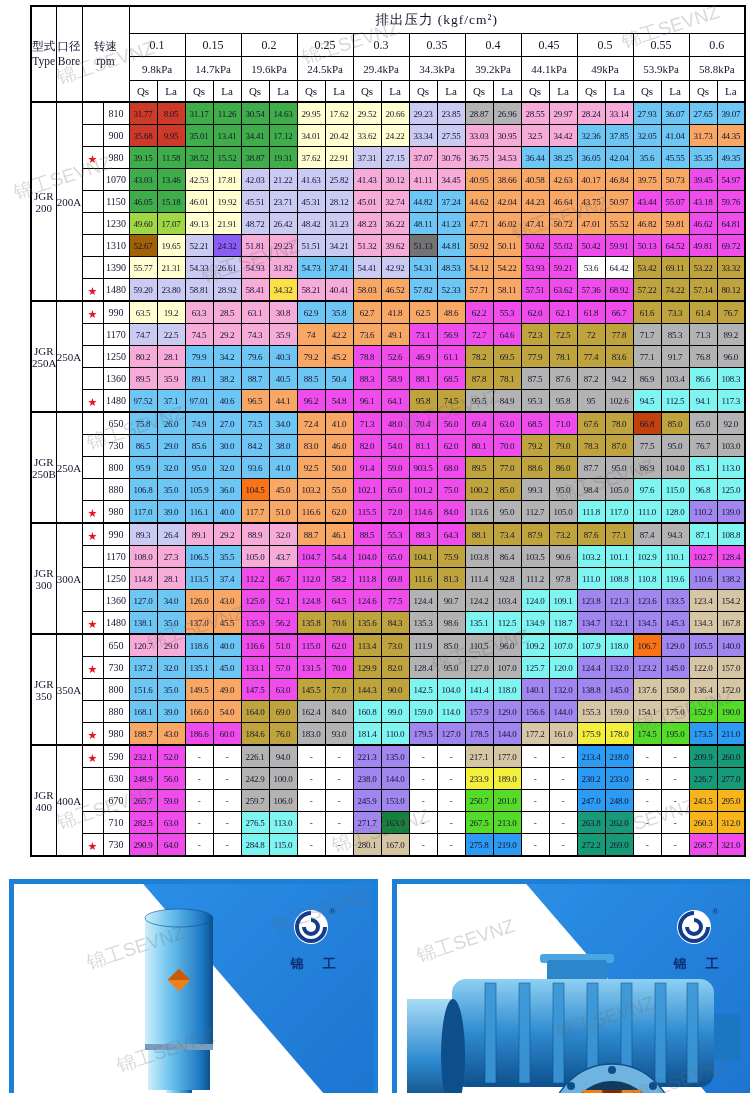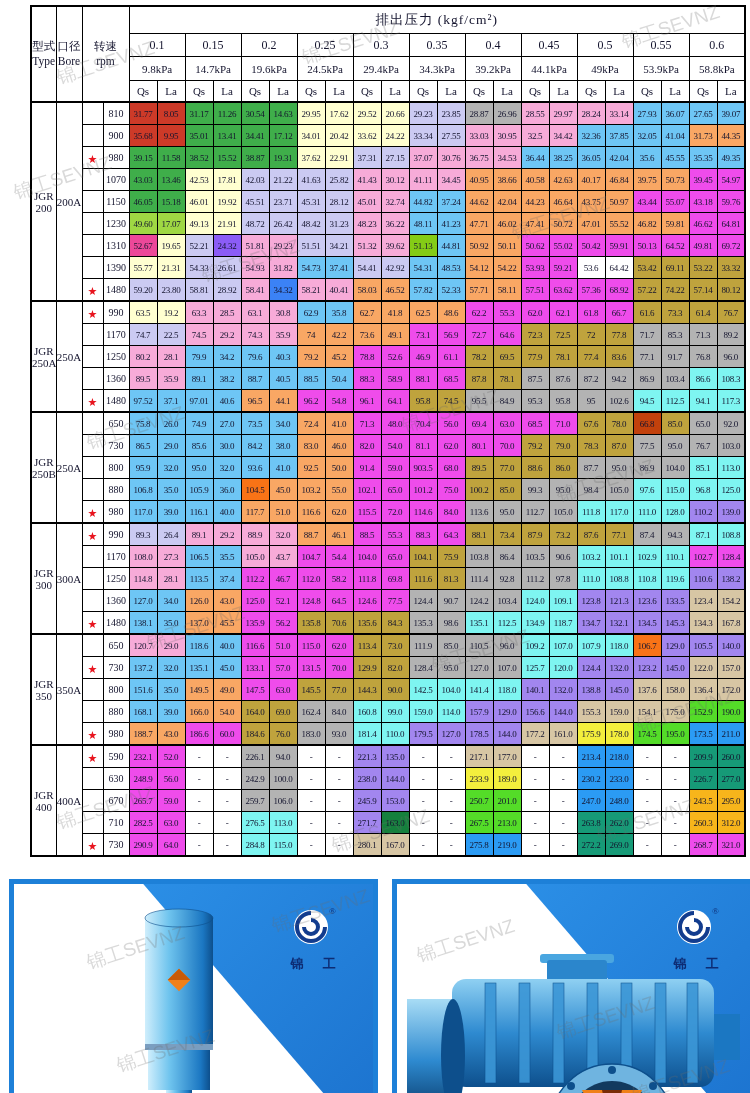--- a/index.html
+++ b/index.html
@@ -288,31 +288,31 @@
           <td class="val" style="background:#f9a764">47.01</td>
           <td class="val" style="background:#f9a764">55.52</td>
           <td class="val" style="background:#f9a764">46.82</td>
           <td class="val" style="background:#f9a764">59.81</td>
           <td class="val" style="background:#ef4ceb">46.62</td>
           <td class="val" style="background:#ef4ceb">64.81</td>
         </tr>
         <tr>
           <td class="starcell"></td>
           <td class="rpm">1310</td>
-          <td class="val" style="background:#ec4899">52.67</td>
+          <td class="val" style="background:#a16207">52.67</td>
           <td class="val" style="background:#ffffd0">19.65</td>
           <td class="val" style="background:#cbcaf2">52.21</td>
           <td class="val" style="background:#8b5cf6">24.32</td>
           <td class="val" style="background:#f7abd8">51.81</td>
           <td class="val" style="background:#f7abd8">29.23</td>
           <td class="val" style="background:#cbcaf2">51.51</td>
           <td class="val" style="background:#cbcaf2">34.21</td>
           <td class="val" style="background:#f7abd8">51.32</td>
           <td class="val" style="background:#f7abd8">39.62</td>
-          <td class="val" style="background:#84cc16">51.13</td>
+          <td class="val" style="background:#737373">51.13</td>
           <td class="val" style="background:#6ec6f5">44.81</td>
           <td class="val" style="background:#f9a764">50.92</td>
           <td class="val" style="background:#f9a764">50.11</td>
           <td class="val" style="background:#ef4ceb">50.62</td>
           <td class="val" style="background:#ef4ceb">55.02</td>
           <td class="val" style="background:#ef4ceb">50.42</td>
           <td class="val" style="background:#ef4ceb">59.91</td>
           <td class="val" style="background:#ef4ceb">50.13</td>
           <td class="val" style="background:#ef4ceb">64.52</td>
           <td class="val" style="background:#ef4ceb">49.81</td>
@@ -345,21 +345,21 @@
           <td class="val" style="background:#bfa33d">33.32</td>
         </tr>
         <tr>
           <td class="starcell"><span class="star">★</span></td>
           <td class="rpm">1480</td>
           <td class="val" style="background:#cbcaf2">59.20</td>
           <td class="val" style="background:#cbcaf2">23.80</td>
           <td class="val" style="background:#cbcaf2">58.81</td>
           <td class="val" style="background:#cbcaf2">28.92</td>
           <td class="val" style="background:#f7abd8">58.41</td>
-          <td class="val" style="background:#3b82f6">34.32</td>
+          <td class="val" style="background:#fde047">34.32</td>
           <td class="val" style="background:#f7abd8">58.21</td>
           <td class="val" style="background:#f7abd8">40.41</td>
           <td class="val" style="background:#f9a764">58.03</td>
           <td class="val" style="background:#f9a764">46.52</td>
           <td class="val" style="background:#6ec6f5">57.82</td>
           <td class="val" style="background:#6ec6f5">52.33</td>
           <td class="val" style="background:#f9a764">57.71</td>
           <td class="val" style="background:#f9a764">58.11</td>
           <td class="val" style="background:#ef4ceb">57.51</td>
           <td class="val" style="background:#ef4ceb">63.62</td>

